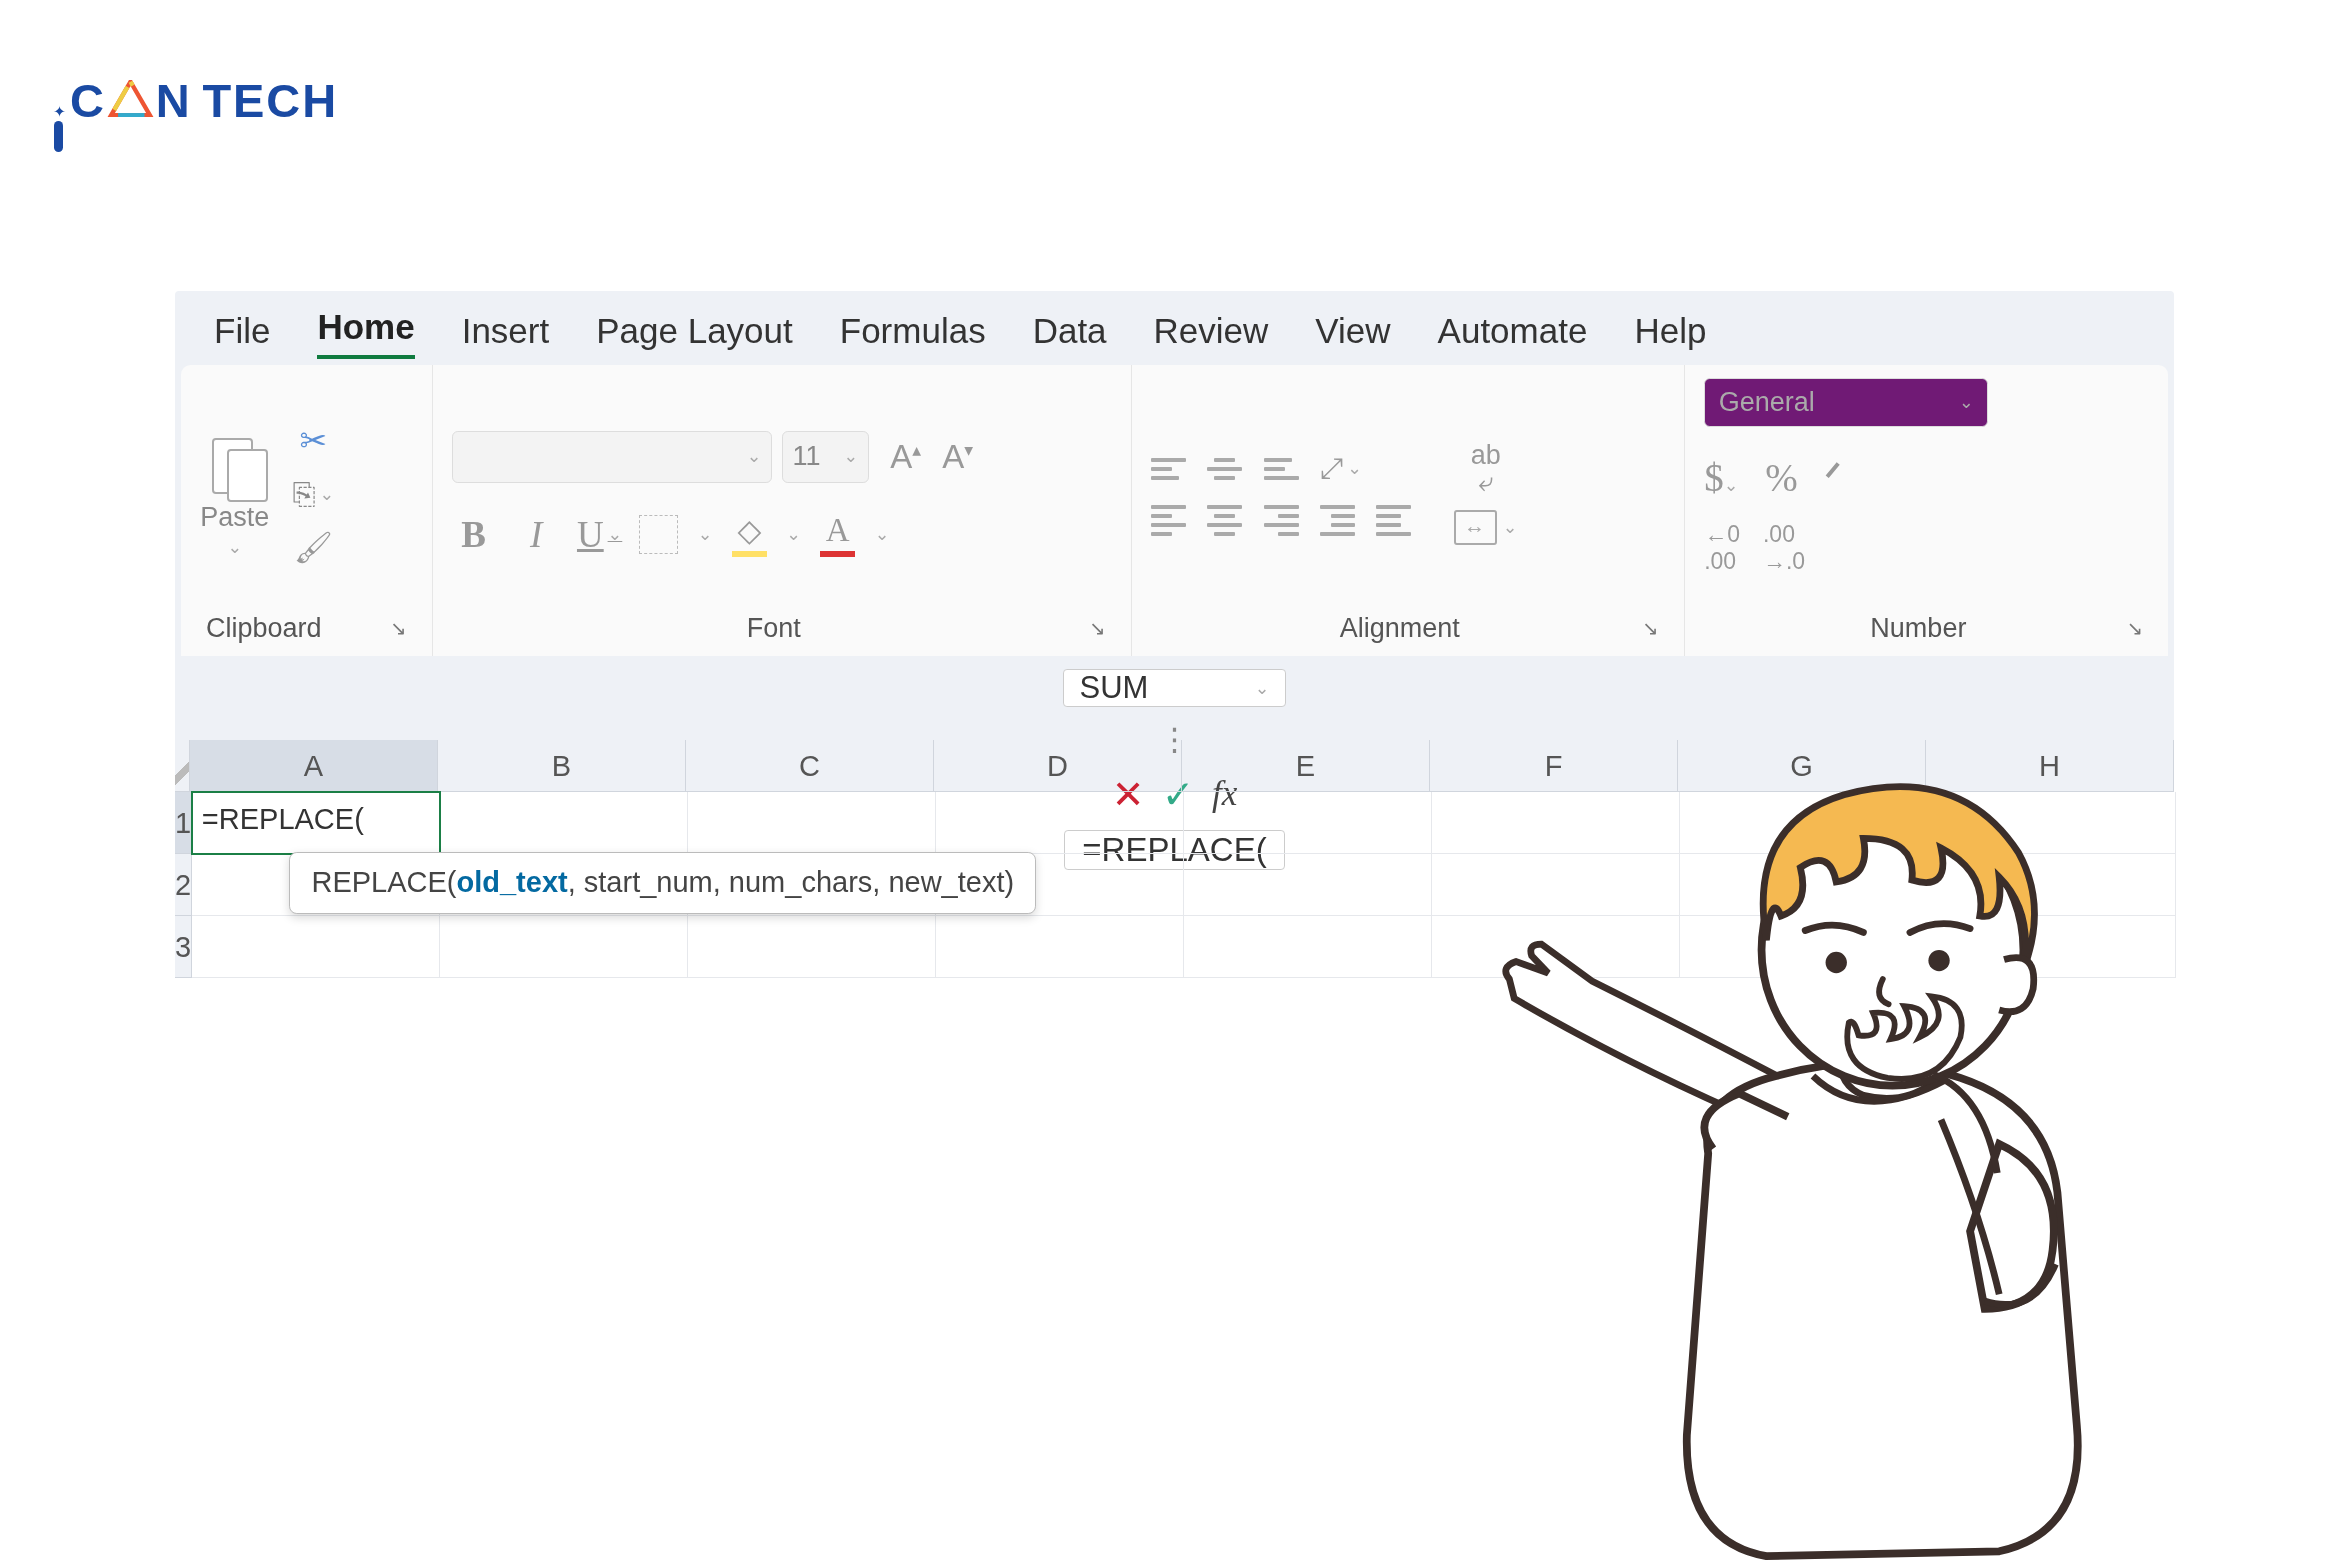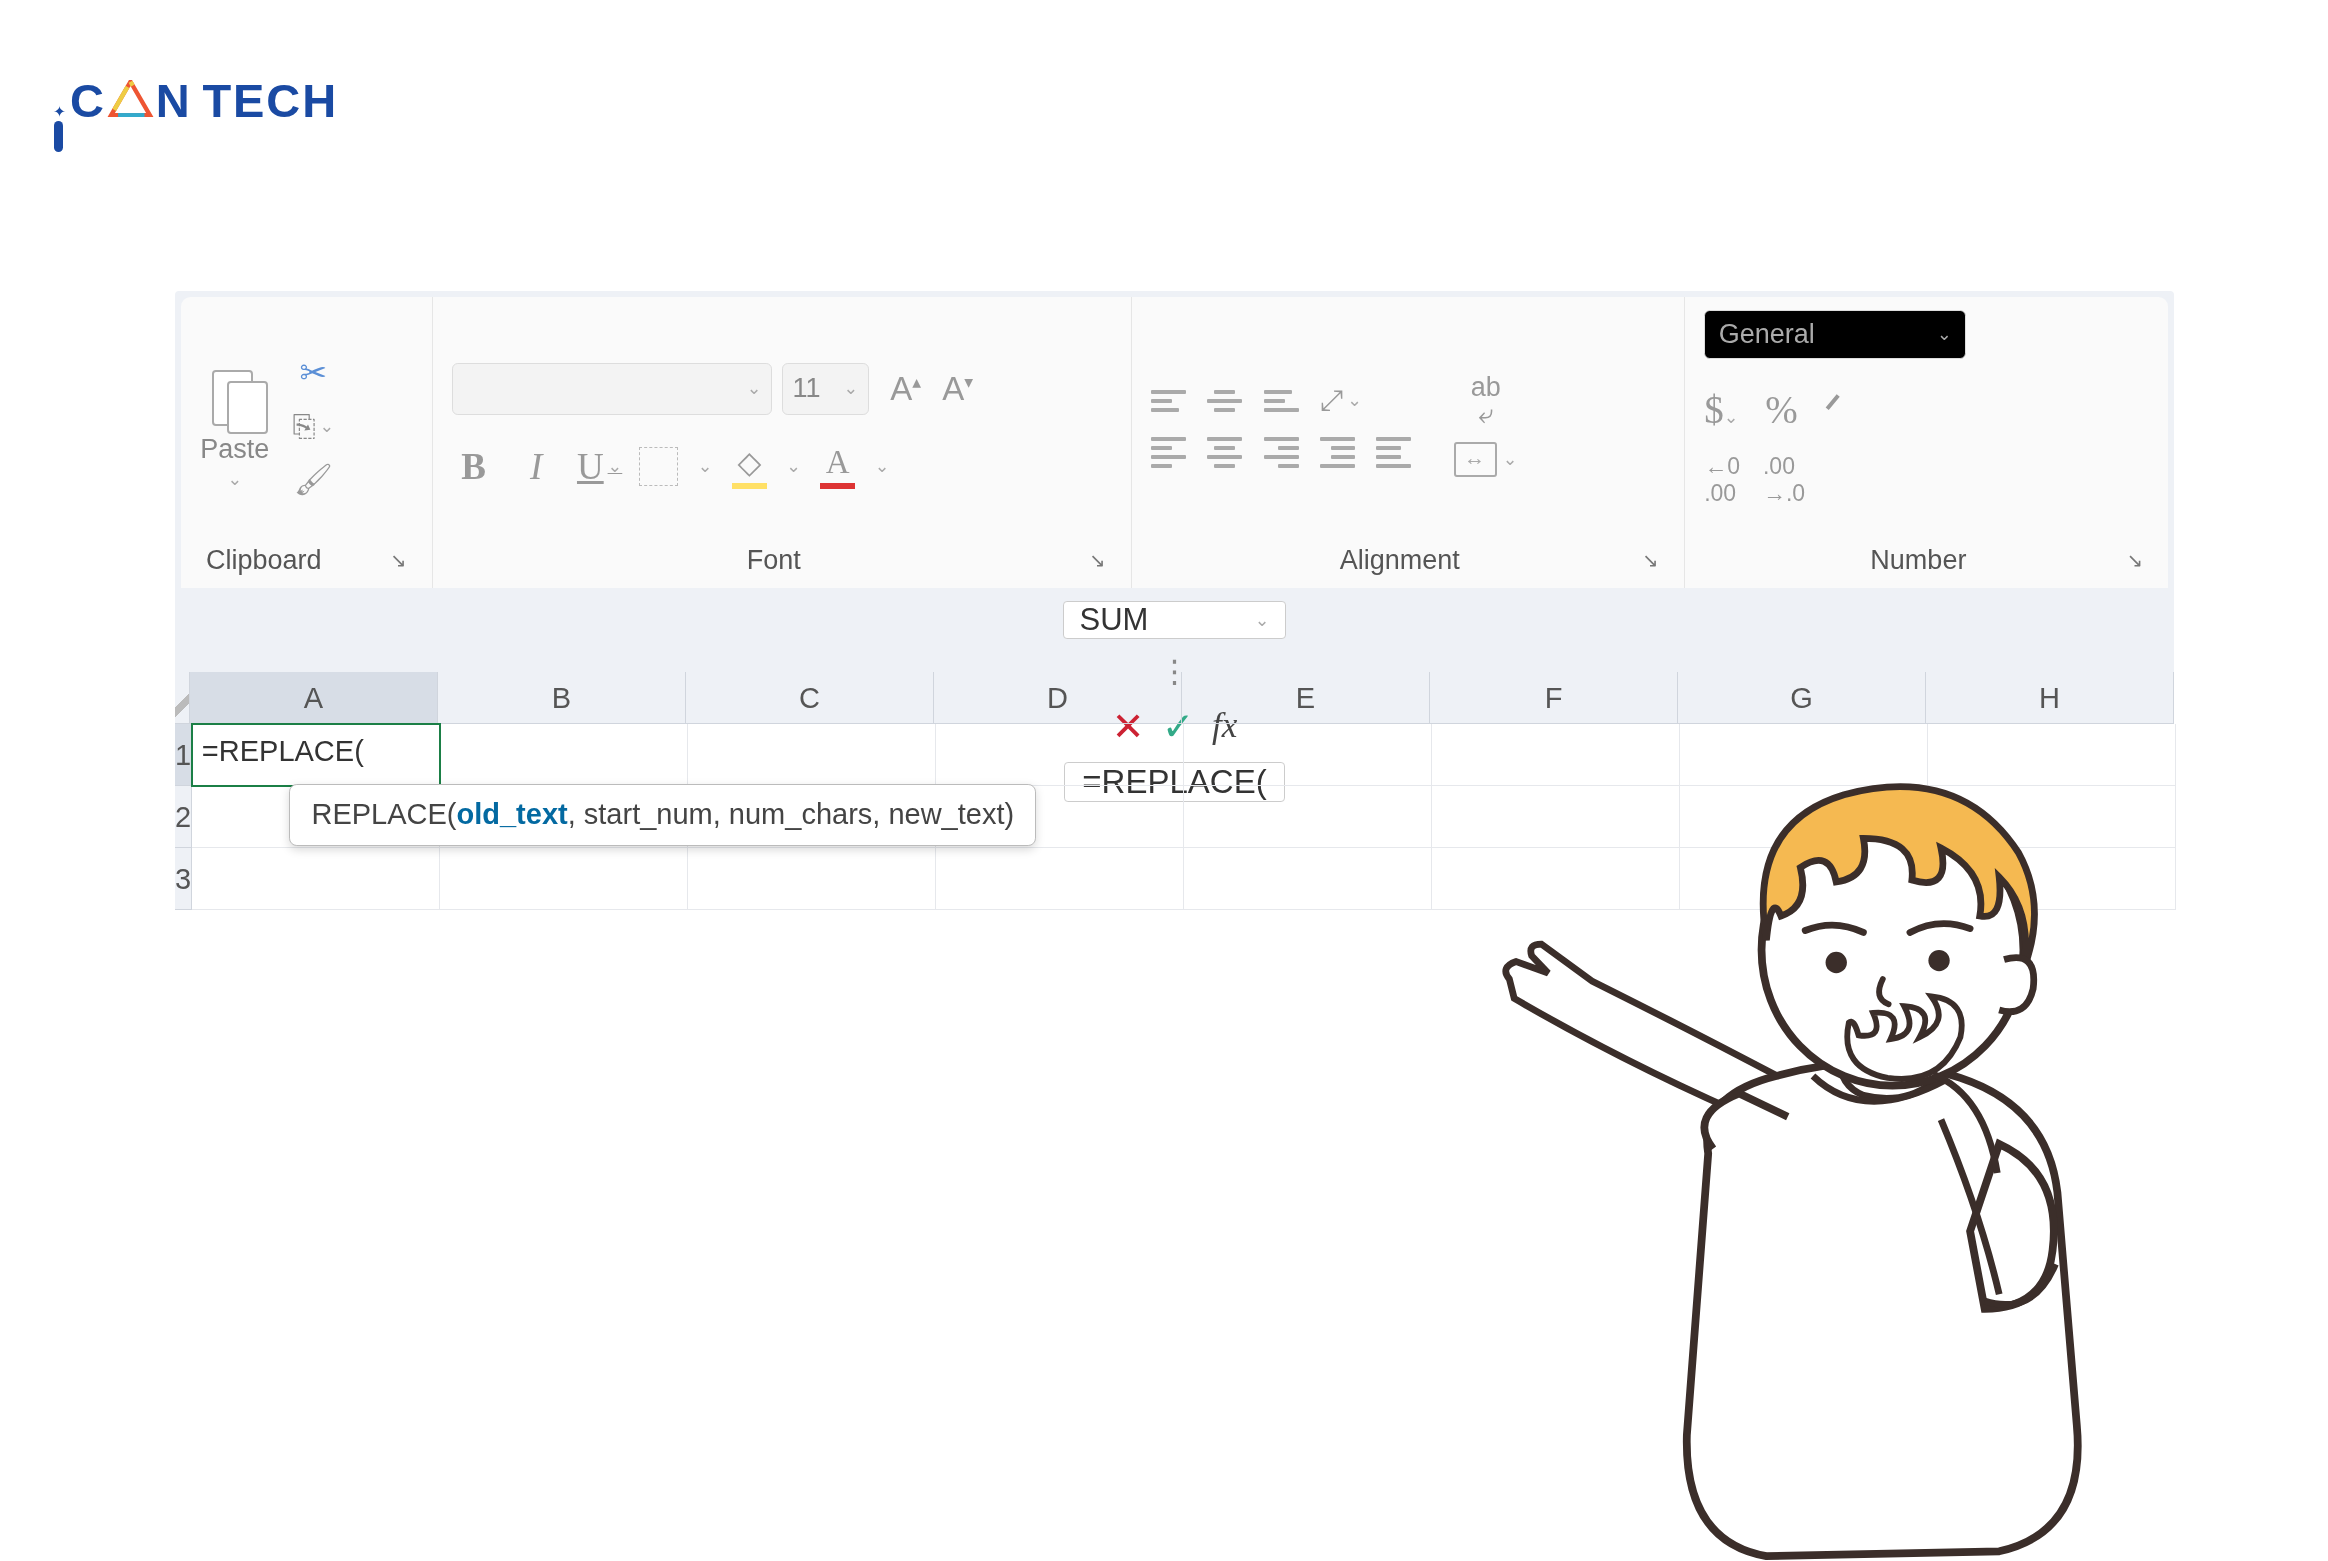--- a/index.html
+++ b/index.html
@@ -61,21 +61,21 @@
   .align-rows { display:flex; flex-direction:column; gap:19.4px; }
   .align-row { display:flex; gap:21.3px; align-items:center; }
   .align-ic { display:flex; flex-direction:column; gap:4.9px; width:35px; }
   .al-line { height:3.9px; background:#aaa; border-radius:1px; }
   .orient { font-size:29px; color:#999; display:flex; align-items:center; gap:3.9px; }
   .wrap-ic { font-size:27px; color:#999; text-align:center; line-height:1; }
   .merge-ic { width:43px; height:35px; border:2.9px solid #aaa; border-radius:2.9px; position:relative; }
   .merge-ic::after { content:'↔'; position:absolute; top:1.9px; left:7.8px; font-size:21.3px; color:#aaa; }
   
   
-  .num-fmt { width:262px; height:49px; background:#000000; border:1px solid #ddd; border-radius:5.8px; display:flex; align-items:center; justify-content:space-between; padding:0 13.6px; color:#aaa; font-size:27px; }
+  .num-fmt { width:284px; height:49px; background:#701a75; border:1px solid #ddd; border-radius:5.8px; display:flex; align-items:center; justify-content:space-between; padding:0 13.6px; color:#aaa; font-size:27px; }
   .num-row { display:flex; gap:27px; align-items:center; font-size:39px; color:#999; margin-top:13.6px; font-family:'Times New Roman',serif; }
   .num-dec { display:flex; gap:23px; align-items:center; font-size:23px; color:#999; margin-top:7.8px; }
   
   
   .fbar { display:flex; align-items:center; background:#eef1f6; padding:7.8px 9.7px; gap:13.6px; height:78px; margin-top:5.8px;flex-direction:column; }
   .namebox { width:223px; height:58px; background:#fff; border:1px solid #ccc; border-radius:3.9px; display:flex; align-items:center; justify-content:space-between; padding:0 15.5px; font-size:31px; color:#333; }
   .fxbtns { display:flex; align-items:center; gap:17.5px; font-size:31px; }
   .fx-x { color:#c23; font-size:39px; }
   .fx-c { color:#3a8; font-size:39px; }
   .fx-l { font-style:italic; font-family:'Times New Roman',serif; font-size:35px; color:#444; }
@@ -116,20 +116,32 @@
         <polygon points="24,2 46,40 2,40" fill="none" stroke-width="5" stroke="#3ac" stroke-dasharray="30 60" stroke-dashoffset="-50"></polygon>
         <polygon points="24,2 46,40 2,40" fill="none" stroke-width="5" stroke="#ec4" stroke-dasharray="30 90" stroke-dashoffset="-95"></polygon>
       </svg>
   </span>
   <span class="logo-can">N</span>
   <span class="logo-tech">TECH</span>
 </div>
 
 <div class="excel">
 
+  <div class="tabs">
+    <div class="tab">File</div>
+    <div class="tab active">Home</div>
+    <div class="tab">Insert</div>
+    <div class="tab">Page Layout</div>
+    <div class="tab">Formulas</div>
+    <div class="tab">Data</div>
+    <div class="tab">Review</div>
+    <div class="tab">View</div>
+    <div class="tab">Automate</div>
+    <div class="tab">Help</div>
+  </div>
 
   <div class="ribbon">
 
     <div class="rgroup" style="width:252px">
       <div class="rbody">
         <div class="paste-btn">
           <div class="paste-icon"></div>
           <span>Paste</span>
           <span class="dd">⌄</span>
         </div>

